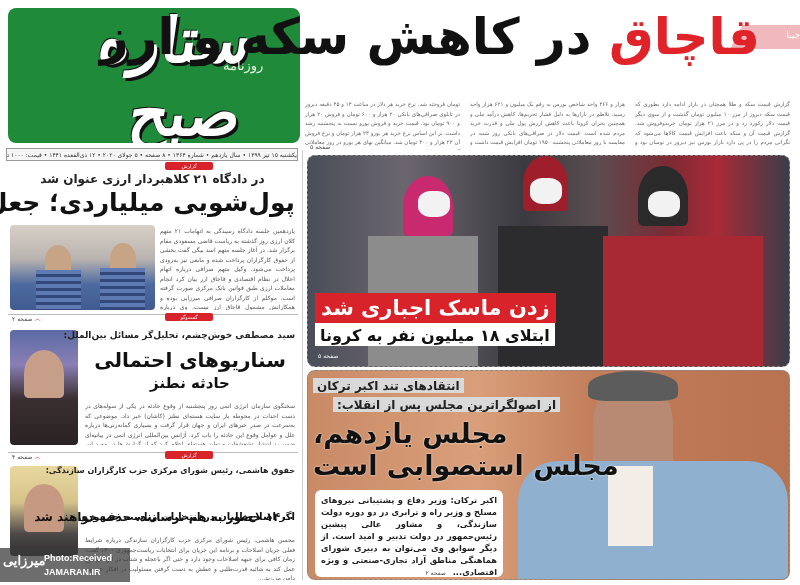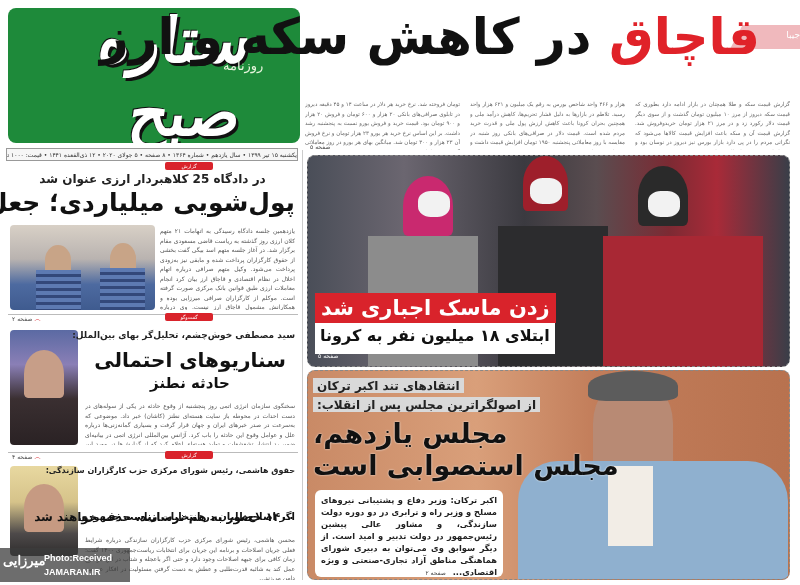--- a/index.html
+++ b/index.html
@@ -31,21 +31,21 @@
   .main-headline { position: absolute; right: 40px; top: 8px; font-size: 50px; font-weight: bold; color: #111; white-space: nowrap; letter-spacing: -1px; }
   .main-headline .red { color: #e02229; }
   .corner-badge { position: absolute; right: 0; top: 0; width: 70px; height: 24px; background: #f0b9bd; color: #fff; font-size: 9px; line-height: 20px; text-align: right; clip-path: polygon(18% 0, 100% 0, 100% 100%, 0 100%); margin-top: 25px; }
 
   .lead-col { position: absolute; top: 100px; font-size: 5.5px; line-height: 9.6px; color: #666; text-align: justify; overflow: hidden; height: 50px; }
 
   
   .mask-photo { position: absolute; left: 307px; top: 155px; width: 483px; height: 212px; border: 1px dashed #888; border-radius: 8px; overflow: hidden;
                 background: linear-gradient(90deg, #4a4e58 0%, #6b6670 20%, #3b3a40 45%, #5a4d50 60%, #7c2a33 75%, #a92a38 85%, #3a3e48 100%); }
   .mask-title { position: absolute; left: 315px; top: 293px; height: 30px; background: #d9232b; color: #fff; font-size: 21px; font-weight: bold; line-height: 30px; padding: 0 6px; white-space: nowrap; }
-  .mask-sub { position: absolute; left: 315px; top: 323px; height: 31px; background: #fff; color: #111; font-size: 16px; font-weight: bold; line-height: 25px; padding: 0 5px; white-space: nowrap; }
+  .mask-sub { position: absolute; left: 315px; top: 323px; height: 23px; background: #fff; color: #111; font-size: 16px; font-weight: bold; line-height: 25px; padding: 0 5px; white-space: nowrap; }
 
   
   .torkan-box { position: absolute; left: 307px; top: 370px; width: 483px; height: 210px; border: 1px dashed #888; border-radius: 8px; overflow: hidden;
                 background: linear-gradient(90deg, #c98a66 0%, #d99f7a 35%, #c27d5a 60%, #b8724f 100%); }
   .torkan-kicker { position: absolute; left: 313px; height: 15px; background: #d9d9d9; color: #222; font-size: 12px; font-weight: bold; line-height: 15px; padding: 1px 4px; white-space: nowrap; }
   .torkan-head { position: absolute; left: 313px; color: #111; font-size: 27px; font-weight: bold; white-space: nowrap; text-shadow: 0 0 2px #fff; }
   .quote-box { position: absolute; left: 315px; top: 490px; width: 188px; height: 87px; background: #fff; border-radius: 6px; padding: 4px 6px; font-size: 8.3px; line-height: 12px; font-weight: bold; color: #222; text-align: justify; }
 
   .person-shape { position: absolute; border-radius: 50% 50% 10% 10%; }
   .watermark { position: absolute; left: 0; top: 548px; width: 130px; height: 34px; background: rgba(60,60,60,0.75); color: #fff; font-family: "Liberation Sans", sans-serif; font-size: 9px; font-weight: bold; direction: ltr; }
@@ -72,37 +72,37 @@
 <div class="lead-col" style="right:10px; width:155px;">گزارش قیمت سکه و طلا همچنان در بازار ادامه دارد بطوری که قیمت سکه دیروز از مرز ۱۰ میلیون تومان گذشت و از سوی دیگر قیمت دلار رکورد زد و در مرز ۲۱ هزار تومان خریدوفروش شد. گزارش قیمت آن و سکه باعث افزایش قیمت کالاها می‌شود که نگرانی مردم را در پی دارد بازار بورس نیز دیروز در نوسان بود و پس از افت وخیز بسیار بالاخره با رشد هشت</div>
 <div class="lead-col" style="right:175px; width:155px;">هزار و ۴۶۶ واحد شاخص بورس به رقم یک میلیون و ۶۲۱ هزار واحد رسید. تلاطم در بازارها به دلیل فشار تحریم‌ها، کاهش درآمد ملی و همچنین بحران کرونا باعث کاهش ارزش پول ملی و قدرت خرید مردم شده است. قیمت دلار در صرافی‌های بانکی روز شنبه در مقایسه با روز معاملاتی پنجشنبه ۱۹۵۰ تومان افزایش قیمت داشت و به بهای ۲۰ هزار و ۹۰۰</div>
 <div class="lead-col" style="right:340px; width:155px;">تومان فروخته شد. نرخ خرید هر دلار در ساعت ۱۴ و ۴۵ دقیقه دیروز در تابلوی صرافی‌های بانکی ۲۰ هزار و ۶۰۰ تومان و فروش ۲۰ هزار و ۹۰۰ تومان بود. قیمت خرید و فروش یورو نسبت به پنجشنبه رشد داشت. بر این اساس نرخ خرید هر یورو ۲۳ هزار تومان و نرخ فروش آن ۲۳ هزار و ۳۰۰ تومان شد. میانگین بهای هر یورو در روز معاملاتی گذشته در سامانه</div>
 <div class="page-ref" style="left:310px; top:143px;">صفحه ۵</div>
 
 <div class="date-bar">یکشنبه ۱۵ تیر ۱۳۹۹ • سال یازدهم • شماره ۱۳۶۴ • ۸ صفحه • ۵ جولای ۲۰۲۰ • ۱۲ ذی‌القعده ۱۴۴۱ • قیمت: ۱۰۰۰ تومان</div>
 
 <div class="divider-v"></div>
 
 <div class="tag" style="left:165px; top:162px; width:48px;">گزارش</div>
-<div class="kicker" style="left:10px; top:172px; width:285px;">در دادگاه 25 کلاهبردار ارزی عنوان شد</div>
+<div class="kicker" style="left:10px; top:172px; width:285px;">در دادگاه ۲۱ کلاهبردار ارزی عنوان شد</div>
 <div class="headline" style="left:10px; top:188px; width:285px; font-size:25px;">پول‌شویی میلیاردی؛ جعل اسناد</div>
 <div class="photo" style="left:10px; top:225px; width:145px; height:85px; background: linear-gradient(180deg,#d8d0c6 0%,#b9b3b0 40%,#4d6aa0 70%,#3f5b8f 100%);">
   <div class="person-shape" style="left:35px; top:20px; width:26px; height:30px; background:#c8a487;"></div>
   <div class="person-shape" style="left:100px; top:18px; width:26px; height:30px; background:#c8a487;"></div>
   <div style="position:absolute; left:26px; top:45px; width:45px; height:40px; background: repeating-linear-gradient(180deg,#5d7ab2 0 4px,#33487a 4px 7px);"></div>
   <div style="position:absolute; left:90px; top:43px; width:45px; height:42px; background: repeating-linear-gradient(180deg,#5d7ab2 0 4px,#33487a 4px 7px);"></div>
 </div>
 <div class="body-text" style="left:160px; top:226px; width:135px; height:84px;">یازدهمین جلسه دادگاه رسیدگی به اتهامات ۲۱ متهم کلان ارزی روز گذشته به ریاست قاضی مسعودی مقام برگزار شد. در آغاز جلسه متهم اسد بیگی گفت بخشی از حقوق کارگزاران پرداخت شده و مابقی نیز به‌زودی پرداخت می‌شود. وکیل متهم صرافی درباره اتهام اخلال در نظام اقتصادی و قاچاق ارز بیان کرد انجام معاملات ارزی طبق قوانین بانک مرکزی صورت گرفته است. موکلم از کارگزاران صرافی میرزایی بوده و همکارانش مشمول قاچاق ارز نیست. وی درباره ارزهای دولتی تصریح کرد باید مشخص شود ارزها کجا به فروش رسیده و چه...</div>
 
 <div class="section-line" style="left:8px; top:314px; width:290px;"></div>
 <div class="page-ref" style="left:12px; top:314px;"><span class="chev">︿</span> <span>صفحه ۲</span></div>
 <div class="tag" style="left:165px; top:313px; width:48px;">گفت‌وگو</div>
 <div class="photo" style="left:10px; top:330px; width:68px; height:115px; background: linear-gradient(180deg,#5b6aa3 0%,#8a7fb6 30%,#3a2f31 60%,#2a2224 100%);">
   <div class="person-shape" style="left:14px; top:20px; width:40px; height:48px; background:#c79e88;"></div>
 </div>
-<div class="kicker" style="left:85px; top:330px; width:210px; font-size:9px;">سید مصطفی خوش‌چشم، تحلیل‌گر بهای بین‌الملل:</div>
+<div class="kicker" style="left:85px; top:330px; width:210px; font-size:9px;">سید مصطفی خوش‌چشم، تحلیل‌گر مسائل بین‌الملل:</div>
 <div class="headline" style="left:85px; top:348px; width:210px; font-size:20px;">سناریوهای احتمالی</div>
 <div class="headline" style="left:85px; top:374px; width:210px; font-size:15px;">حادثه نطنز</div>
 <div class="body-text" style="left:85px; top:401px; width:210px; height:44px;">سخنگوی سازمان انرژی اتمی روز پنجشنبه از وقوع حادثه در یکی از سوله‌های در دست احداث در محوطه باز سایت هسته‌ای نطنز (کاشان) خبر داد. موضوعی که به‌سرعت در صدر خبرهای ایران و جهان قرار گرفت و بسیاری گمانه‌زنی‌ها درباره علل و عوامل وقوع این حادثه را باب کرد. آژانس بین‌المللی انرژی اتمی در بیانیه‌ای ضمن رد انتشار تشعشعات و تولید هسته‌ای اعلام کرد که از گزارش‌ها در مورد این حادثه مطلع است اما انتظار نمی‌رود این حادثه...</div>
 
 <div class="section-line" style="left:8px; top:452px; width:290px;"></div>
 <div class="page-ref" style="left:12px; top:452px;"><span class="chev">︿</span> <span>صفحه ۴</span></div>
 <div class="tag" style="left:165px; top:451px; width:48px;">گزارش</div>
 <div class="photo" style="left:10px; top:466px; width:68px; height:90px; background: linear-gradient(180deg,#e8d8a0 0%,#d6c38a 40%,#4e4a4a 75%,#2e2c2c 100%);">
   <div class="person-shape" style="left:14px; top:18px; width:40px; height:48px; background:#c69a82;"></div>
 </div>
@@ -126,21 +126,21 @@
 <div class="mask-sub">ابتلای ۱۸ میلیون نفر به کرونا</div>
 <div class="page-ref" style="left:318px; top:352px; color:#fff;">صفحه ۵</div>
 
 <div class="torkan-box">
   <div class="person-shape" style="left:285px; top:5px; width:80px; height:95px; background:#b88a74;"></div>
   <div class="person-shape" style="left:280px; top:0; width:90px; height:30px; background:#5c5c5c; border-radius:50% 50% 20% 20%;"></div>
   <div style="position:absolute; left:210px; top:90px; width:270px; height:120px; background:#8fb0cf; border-radius:40px 40px 0 0;"></div>
   <div style="position:absolute; left:300px; top:95px; width:45px; height:80px; background:#f2ede6;"></div>
 </div>
 <div class="torkan-kicker" style="top:378px;">انتقادهای تند اکبر ترکان</div>
-<div class="torkan-kicker" style="top:397px;">از اصولگراترین مجلس پس از انقلاب:</div>
+<div class="torkan-kicker" style="top:397px;margin-left:20px;">از اصولگراترین مجلس پس از انقلاب:</div>
 <div class="torkan-head" style="top:418px;">مجلس یازدهم،</div>
 <div class="torkan-head" style="top:450px;">مجلس استصوابی است</div>
 <div class="quote-box">
   <span>اکبر ترکان: وزیر دفاع و پشتیبانی نیروهای مسلح و وزیر راه و ترابری در دو دوره دولت سازندگی، و مشاور عالی پیشین رئیس‌جمهور در دولت تدبیر و امید است. از دیگر سوابق وی می‌توان به دبیری شورای هماهنگی مناطق آزاد تجاری-صنعتی و ویژه اقتصادی...</span>
   <span class="page-ref" style="position:static; font-weight:normal; margin-right:4px;">صفحه ۲</span>
 </div>
 
 <div class="watermark">
   <span class="logo-mark">میرزایی</span>
   <span class="line1">Photo:Received</span>

